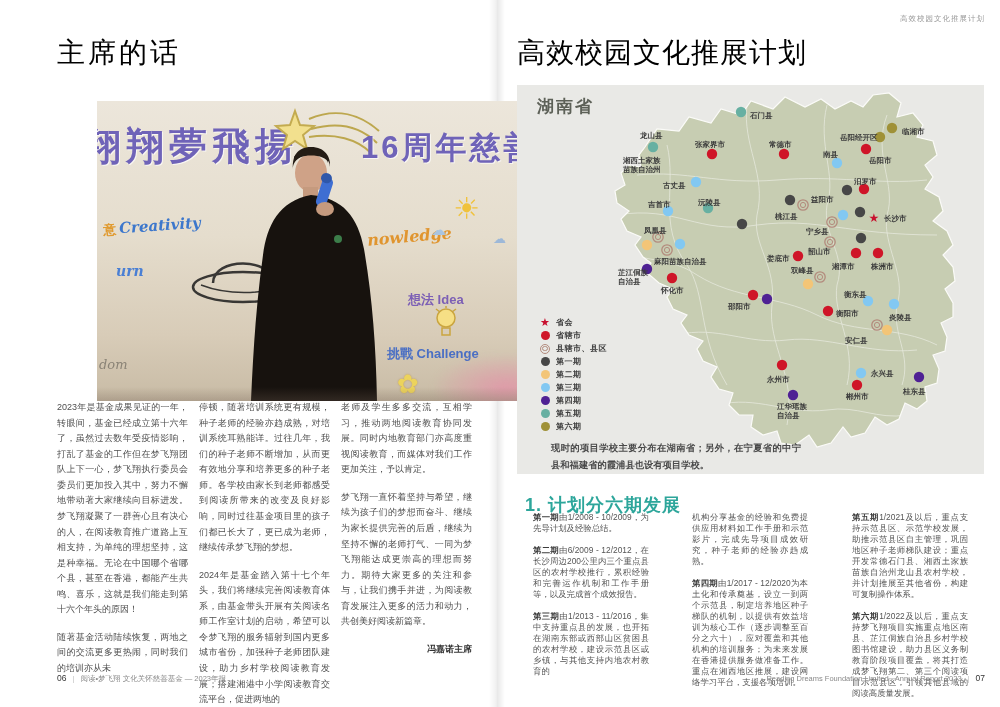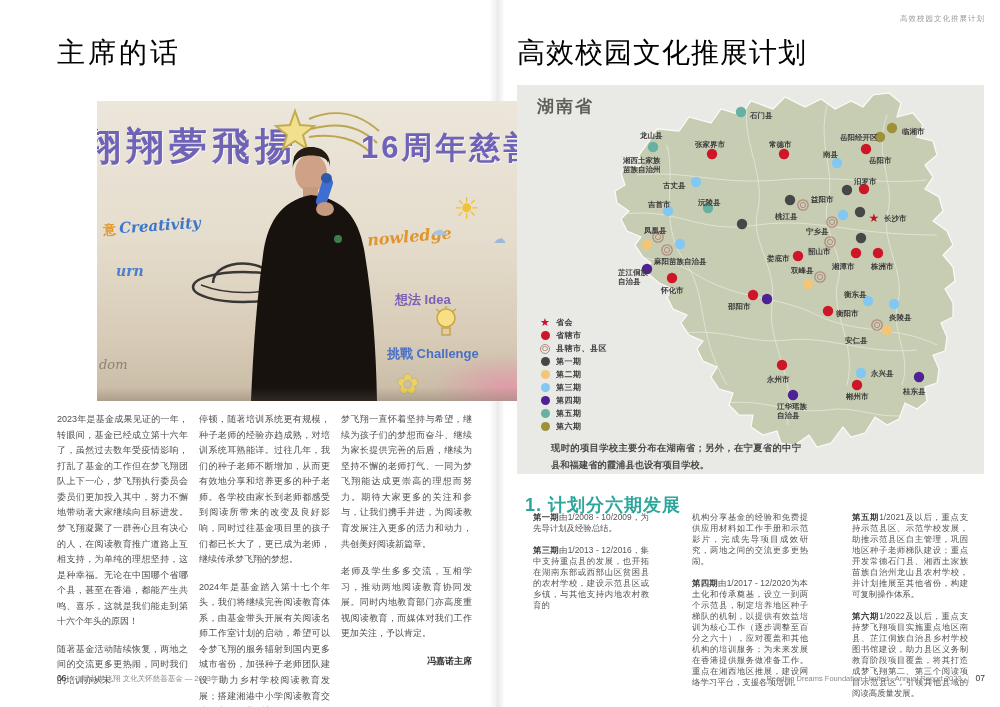--- a/index.html
+++ b/index.html
@@ -23,38 +23,38 @@
   .banner2{position:absolute;left:264px;top:26px;font-size:31px;font-weight:bold;color:#6f63b8;
         letter-spacing:3px;text-shadow:1px 1px 0 rgba(255,255,255,.7);white-space:nowrap;}
   .star-doodle{position:absolute;left:168px;top:-2px;}
   .hat-doodle{position:absolute;left:90px;top:140px;opacity:.85;}
   .man{position:absolute;left:140px;top:42px;}
   .w-creativity{position:absolute;left:6px;top:116px;font-size:15px;font-style:italic;font-weight:bold;color:#3c77cc;
         font-family:"DejaVu Serif",serif;transform:rotate(-4deg);}
   .w-yi{color:#e09a2f;font-style:normal;font-size:13px;margin-right:3px;}
   .w-knowledge{position:absolute;left:270px;top:126px;font-size:16px;font-style:italic;font-weight:bold;color:#e0952f;
         font-family:"DejaVu Serif",serif;transform:rotate(-5deg);}
-  .w-idea{position:absolute;left:298px;top:190px;font-size:13px;font-weight:bold;color:#7c5fb5;}
+  .w-idea{position:absolute;left:311px;top:190px;font-size:13px;font-weight:bold;color:#7c5fb5;}
   .w-challenge{position:absolute;left:290px;top:244px;font-size:13px;font-weight:bold;color:#4a6fc4;}
   .w-learn{position:absolute;left:-3px;top:162px;font-size:14px;font-style:italic;font-weight:bold;color:#4a7fd4;
         font-family:"DejaVu Serif",serif;margin-left:22px;}
   .w-dom{position:absolute;left:2px;top:256px;font-size:13px;font-style:italic;color:#8a8376;
         font-family:"DejaVu Serif",serif;}
   .sun-doodle{position:absolute;left:356px;top:90px;font-size:30px;color:#f0c23c;}
   .cloud1{position:absolute;left:334px;top:120px;font-size:15px;color:#a9c4e0;}
   .cloud2{position:absolute;left:396px;top:130px;font-size:13px;color:#9db8d8;}
   .bulb-doodle{position:absolute;left:336px;top:205px;}
   .flower-doodle{position:absolute;left:300px;top:268px;font-size:26px;color:#ecd35c;text-shadow:0 0 2px #bb9a66;}
   .blur-flowers{position:absolute;right:-12px;bottom:-10px;width:125px;height:58px;
         background:radial-gradient(ellipse at 60% 60%,rgba(226,148,168,.85),rgba(226,148,168,0) 70%);filter:blur(3px);}
   .table-edge{position:absolute;left:0;bottom:0;width:100%;height:14px;
         background:linear-gradient(0deg,rgba(110,92,80,.30),rgba(110,92,80,0));}
 
   
-  .lcol{position:absolute;top:400px;width:131px;font-size:9px;line-height:1.73;color:#4e4e4e;text-align:justify;margin-top:12px;}
+  .lcol{position:absolute;top:400px;width:131px;font-size:9px;line-height:1.73;color:#4e4e4e;text-align:justify;}
   .lcol.c1{left:57px;}  .lcol.c2{left:199px;}  .lcol.c3{left:341px;}
   .lcol p{margin:0 0 12px;}
   .sig{font-weight:bold;color:#333;text-align:right;margin-top:4px;}
 
   
   .footer{position:absolute;top:673px;font-size:7.5px;color:#8a8a8a;}
   .footer.fl{left:57px;}
   .footer.fr{left:600px;width:385px;text-align:right;}
   .footer .pg{font-weight:normal;color:#333;font-size:8.5px;}
   .footer .sep{color:#c0c0c0;margin:0 6px;}
@@ -143,22 +143,22 @@
 
     <div class="lcol c1">
       <p class="bp">2023年是基金成果见证的一年，转眼间，基金已经成立第十六年了，虽然过去数年受疫情影响，打乱了基金的工作但在梦飞翔团队上下一心，梦飞翔执行委员会委员们更加投入其中，努力不懈地带动著大家继续向目标进发。梦飞翔凝聚了一群善心且有决心的人，在阅读教育推广道路上互相支持，为单纯的理想坚持，这是种幸福。无论在中国哪个省哪个县，甚至在香港，都能产生共鸣、喜乐，这就是我们能走到第十六个年头的原因！</p>
       <p class="bp">随著基金活动陆续恢复，两地之间的交流更多更热闹，同时我们的培训亦从未</p>
     </div>
     <div class="lcol c2">
       <p class="bp">停顿，随著培训系统更有规模，种子老师的经验亦趋成熟，对培训系统耳熟能详。过往几年，我们的种子老师不断增加，从而更有效地分享和培养更多的种子老师。各学校由家长到老师都感受到阅读所带来的改变及良好影响，同时过往基金项目里的孩子们都已长大了，更已成为老师，继续传承梦飞翔的梦想。</p>
       <p class="bp">2024年是基金踏入第十七个年头，我们将继续完善阅读教育体系，由基金带头开展有关阅读名师工作室计划的启动，希望可以令梦飞翔的服务辐射到国内更多城市省份，加强种子老师团队建设，助力乡村学校阅读教育发展；搭建湘港中小学阅读教育交流平台，促进两地的</p>
     </div>
     <div class="lcol c3">
+      <p class="bp">老师及学生多多交流，互相学习，推动两地阅读教育协同发展。同时内地教育部门亦高度重视阅读教育，而媒体对我们工作更加关注，予以肯定。</p>
       <p class="bp">梦飞翔一直怀着坚持与希望，继续为孩子们的梦想而奋斗、继续为家长提供完善的后盾，继续为坚持不懈的老师打气、一同为梦飞翔能达成更崇高的理想而努力。期待大家更多的关注和参与，让我们携手并进，为阅读教育发展注入更多的活力和动力，共创美好阅读新篇章。</p>
-      <p class="bp">老师及学生多多交流，互相学习，推动两地阅读教育协同发展。同时内地教育部门亦高度重视阅读教育，而媒体对我们工作更加关注，予以肯定。</p>
       <p class="sig">冯嘉诺主席</p>
     </div>
 
     <div class="footer fl">
       <span class="pg">06</span><span class="sep">|</span><span>阅读•梦飞翔 文化关怀慈善基金 — 2023年报</span>
     </div>
   </section>
 
   <section>
     <div class="running-head">高效校园文化推展计划</div>
@@ -329,24 +329,25 @@
             <span class="lg-label">第六期</span>
           </div>
         </div>
       <p class="map-note">现时的项目学校主要分布在湖南省；另外，在宁夏省的中宁县和福建省的霞浦县也设有项目学校。</p>
     </div>
 
     <h2 class="sec-head">1. 计划分六期发展</h2>
 
     <div class="rcol c1">
       <p><b>第一期</b><span>由1/2008 - 10/2009，为先导计划及经验总结。</span></p>
-      <p><b>第三期</b><span>由1/2013 - 12/2016，集中支持重点县的发展，也开拓在湖南东部或西部山区贫困县的农村学校，建设示范县区或乡镇，与其他支持内地农村教育的</span></p>
+      <p><b>第二期</b><span>由6/2009 - 12/2012，在长沙周边200公里内三个重点县区的农村学校推行，累积经验和完善运作机制和工作手册等，以及完成首个成效报告。</span></p>
+      <p><b>第三期</b><span>由1/2013 - 11/2016，集中支持重点县的发展，也开拓在湖南东部或西部山区贫困县的农村学校，建设示范县区或乡镇，与其他支持内地农村教育的</span></p>
     </div>
     <div class="rcol c2">
-      <p><b></b><span>机构分享基金的经验和免费提供应用材料如工作手册和示范影片，完成先导项目成效研究，两地之间的交流更多更热闹。</span></p>
+      <p><b></b><span>机构分享基金的经验和免费提供应用材料如工作手册和示范影片，完成先导项目成效研究，种子老师的经验亦趋成熟。</span></p>
       <p><b>第四期</b><span>由1/2017 - 12/2020为本土化和传承奠基，设立一到两个示范县，制定培养地区种子梯队的机制，以提供有效益培训为核心工作（逐步调整至百分之六十），应对覆盖和其他机构的培训服务；为未来发展在香港提供服务做准备工作。重点在湘西地区推展，建设网络学习平台，支援各项培训。</span></p>
     </div>
     <div class="rcol c3">
       <p><b>第五期</b><span>1/2021及以后，重点支持示范县区、示范学校发展，助推示范县区自主管理，巩固地区种子老师梯队建设；重点开发常德石门县、湘西土家族苗族自治州龙山县农村学校，并计划推展至其他省份，构建可复制操作体系。</span></p>
       <p><b>第六期</b><span>1/2022及以后，重点支持梦飞翔项目实施重点地区南县、芷江侗族自治县乡村学校图书馆建设，助力县区义务制教育阶段项目覆盖，将其打造成梦飞翔第二、第三个阅读项目示范县区，引领其他县域的阅读高质量发展。</span></p>
     </div>
 
     <div class="footer fr">
       <span>Reading Dreams Foundation Limited - Annual Report 2023</span><span class="sep">|</span><span class="pg">07</span>
     </div>

